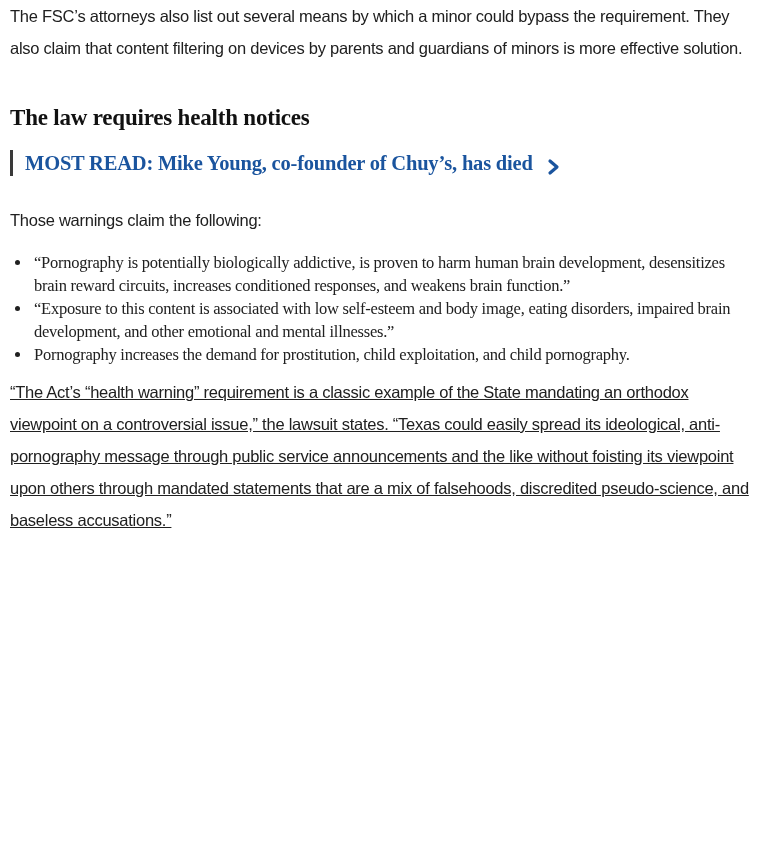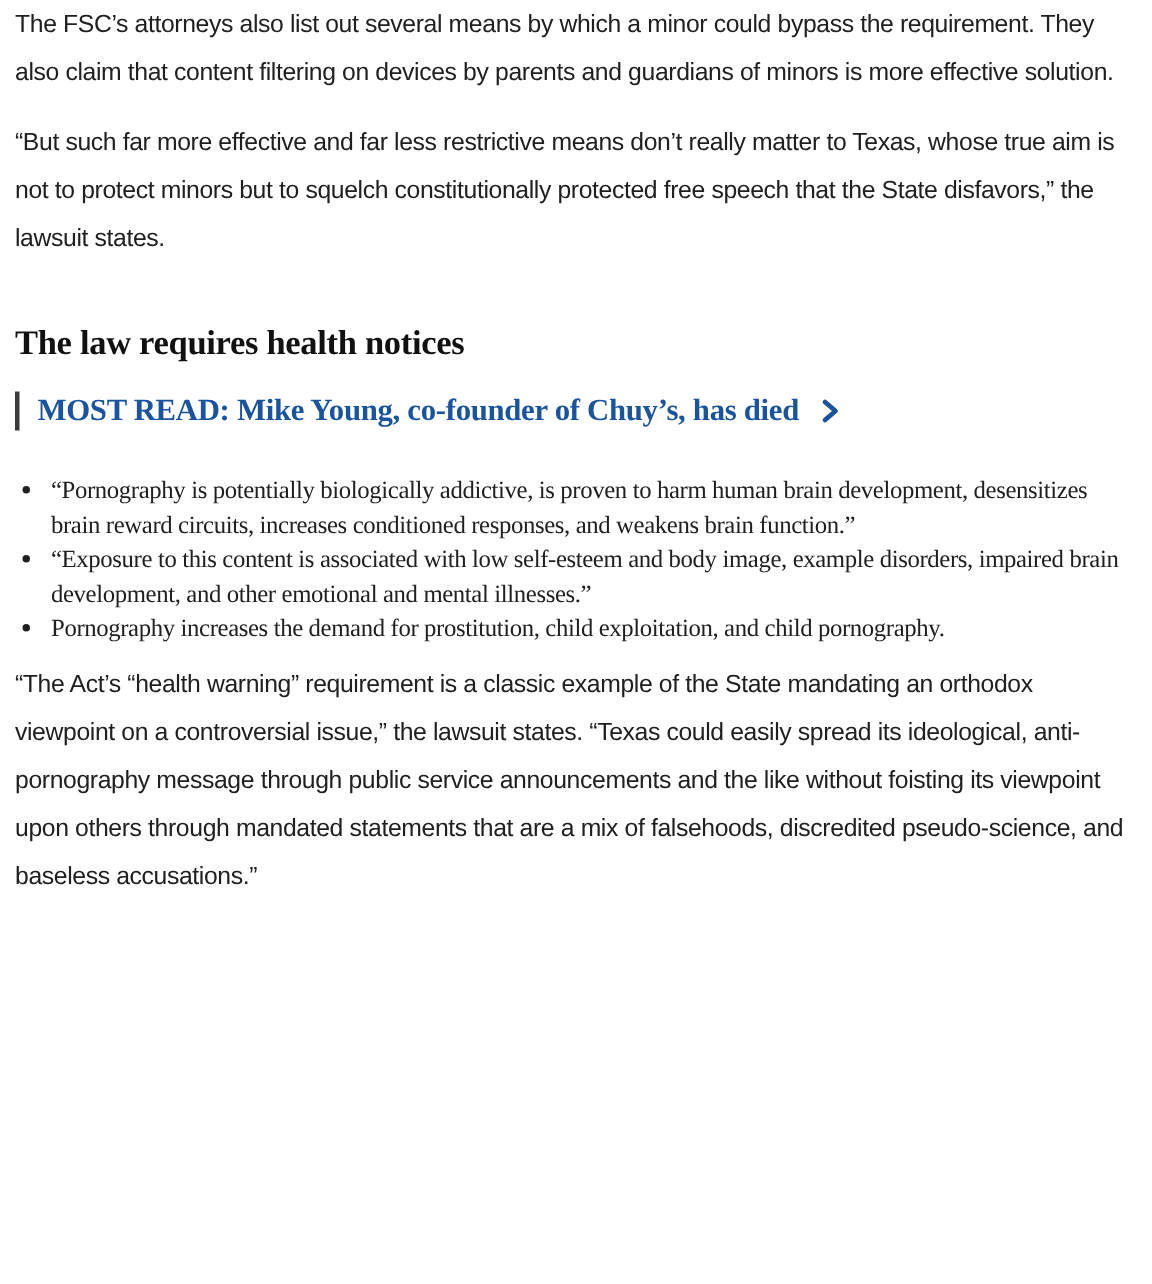--- a/index.html
+++ b/index.html
@@ -49,68 +49,68 @@
   }
   a.most-read-link{
     font-family:"Liberation Serif","DejaVu Serif",serif;
     font-weight:700;
     font-size:20.5px;
     line-height:26px;
     color:var(--link-blue);
     text-decoration:none;
     letter-spacing:-0.2px;
     display:inline-flex;
-    align-items:center;
+    align-items:flex-end;
   }
   .chevron-wrap{
     display:inline-flex;
     align-items:center;
     margin-left:14px;
   }
   ul.warning-list{
     margin:0 0 10px 0;
     padding:0 0 0 22px;
     font-size:16.5px;
     line-height:23px;
     letter-spacing:-0.25px;
     font-family:Liberation Serif, serif;
   }
   ul.warning-list li{
     margin:0;
     padding-left:2px;
   }
-  p.last{margin-bottom:17px;}
+  p.last{margin-bottom:17px;text-decoration:underline;}
 </style>
 </head>
 <body>
 
 <div class="article">
 
   <p class="body-para">The FSC’s attorneys also list out several means by which a minor could bypass the requirement. They also claim that content filtering on devices by parents and guardians of minors is more effective solution.</p>
 
-  <p class="body-para">“But such far more effective and far less restrictive means don’t really matter to Texas, whose true aim is not to protect minors but to squelch constitutionally protected free speech that the State disfavors,” the lawsuit states.</p>
 
   <h2 class="section-heading">The law requires health notices</h2>
 
 
 
   <div class="most-read">
     <span class="bar"></span>
     <a href="#" class="most-read-link">
       <span>MOST READ: Mike Young, co-founder of Chuy’s, has died</span>
       <span class="chevron-wrap">
         <svg width="13" height="18" viewBox="0 0 13 18" aria-hidden="true">
           <path d="M3 3 L10 9 L3 15" fill="none" stroke="#1a549e" stroke-width="3.2" stroke-linecap="round" stroke-linejoin="round"></path>
         </svg>
       </span>
     </a>
   </div>
 
+  <p class="body-para">Those warnings claim the following:</p>
 
   <ul class="warning-list">
     <li>“Pornography is potentially biologically addictive, is proven to harm human brain development, desensitizes brain reward circuits, increases conditioned responses, and weakens brain function.”</li>
-    <li>“Exposure to this content is associated with low self-esteem and body image, example disorders, impaired brain development, and other emotional and mental illnesses.”</li>
+    <li>“Exposure to this content is associated with low self-esteem and body image, eating disorders, impaired brain development, and other emotional and mental illnesses.”</li>
     <li>Pornography increases the demand for prostitution, child exploitation, and child pornography.</li>
   </ul>
 
   <p class="body-para last">“The Act’s “health warning” requirement is a classic example of the State mandating an orthodox viewpoint on a controversial issue,” the lawsuit states. “Texas could easily spread its ideological, anti-pornography message through public service announcements and the like without foisting its viewpoint upon others through mandated statements that are a mix of falsehoods, discredited pseudo-science, and baseless accusations.”</p>
 
 </div>
 
 </body></html>

